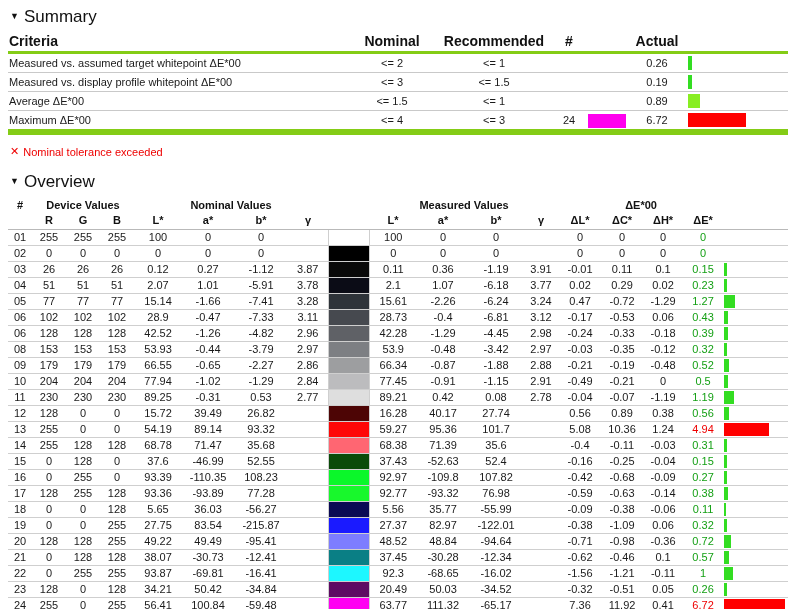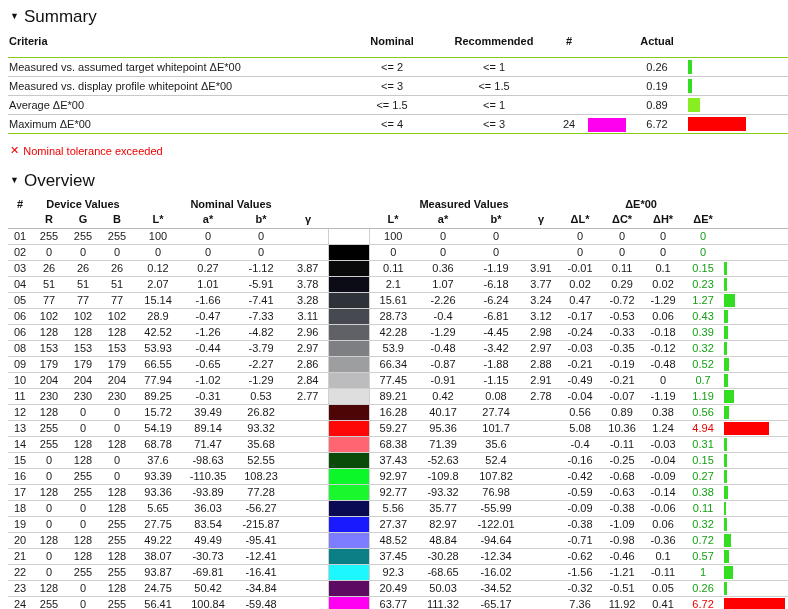--- a/index.html
+++ b/index.html
@@ -20,32 +20,32 @@
     margin:7px 0 6px 2px;
   }
   .tri{font-size:9px;line-height:1;color:#111;position:relative;top:-1px;}
 
   
   table{border-collapse:collapse;width:772px;table-layout:fixed;}
   td,th{padding:0;font-weight:normal;}
 
   
   .summary th{
-    font-size:11px;font-weight:bold;color:#111;
+    font-size:14px;font-weight:bold;color:#111;
     height:17px;line-height:17px;vertical-align:bottom;
-    border-bottom:1px solid #84cc16;
-    padding-bottom:7px;
+    border-bottom:3px solid #84cc16;
+    padding-bottom:1px;
   }
   .summary td{
     height:18px;line-height:18px;
     border-bottom:1px solid #c9c9c9;
     font-size:11px;color:#1a1a1a;
     white-space:nowrap;overflow:hidden;
   }
-  .summary tr:last-child td{border-bottom:1px solid #84cc16;}
+  .summary tr:last-child td{border-bottom:6px solid #84cc16;}
   .s-crit{text-align:left;padding-left:1px;}
   .s-nom{text-align:center;}
   .s-rec{text-align:center;color:#9a9a9a;}
   .s-num{text-align:center;}
   .s-act{text-align:center;font-weight:normal;}
   .s-bar{padding:0;}
   .s-res{text-align:right;padding-right:2px;}
   .ok{color:#15a015;}
   .bad{color:#ee0000;}
   .sw{display:block;height:14px;margin-top:2px;}
@@ -469,21 +469,21 @@
           <td class="swcell sep-l sep-r">
             <span style="background: rgb(188, 188, 190);"></span>
           </td>
           <td>77.45</td>
           <td>-0.91</td>
           <td>-1.15</td>
           <td>2.91</td>
           <td>-0.49</td>
           <td>-0.21</td>
           <td>0</td>
-          <td class="de">0.7</td>
+          <td class="de">0.5</td>
           <td class="bcell">
             <i style="width: 4px; background: rgb(51, 221, 34);"></i>
           </td>
         </tr>
         <tr>
           <td class="idx">11</td>
           <td>230</td>
           <td>230</td>
           <td>230</td>
           <td>89.25</td>
@@ -576,21 +576,21 @@
           <td class="bcell">
             <i style="width: 3px; background: rgb(51, 221, 34);"></i>
           </td>
         </tr>
         <tr>
           <td class="idx">15</td>
           <td>0</td>
           <td>128</td>
           <td>0</td>
           <td>37.6</td>
-          <td>-98.63</td>
+          <td>-46.99</td>
           <td>52.55</td>
           <td></td>
           <td class="swcell sep-l sep-r">
             <span style="background: rgb(10, 75, 9);"></span>
           </td>
           <td>37.43</td>
           <td>-52.63</td>
           <td>52.4</td>
           <td></td>
           <td>-0.16</td>
@@ -767,21 +767,21 @@
           <td class="de">1</td>
           <td class="bcell">
             <i style="width: 9px; background: rgb(51, 221, 34);"></i>
           </td>
         </tr>
         <tr>
           <td class="idx">23</td>
           <td>128</td>
           <td>0</td>
           <td>128</td>
-          <td>24.75</td>
+          <td>34.21</td>
           <td>50.42</td>
           <td>-34.84</td>
           <td></td>
           <td class="swcell sep-l sep-r">
             <span style="background: rgb(93, 11, 98);"></span>
           </td>
           <td>20.49</td>
           <td>50.03</td>
           <td>-34.52</td>
           <td></td>

